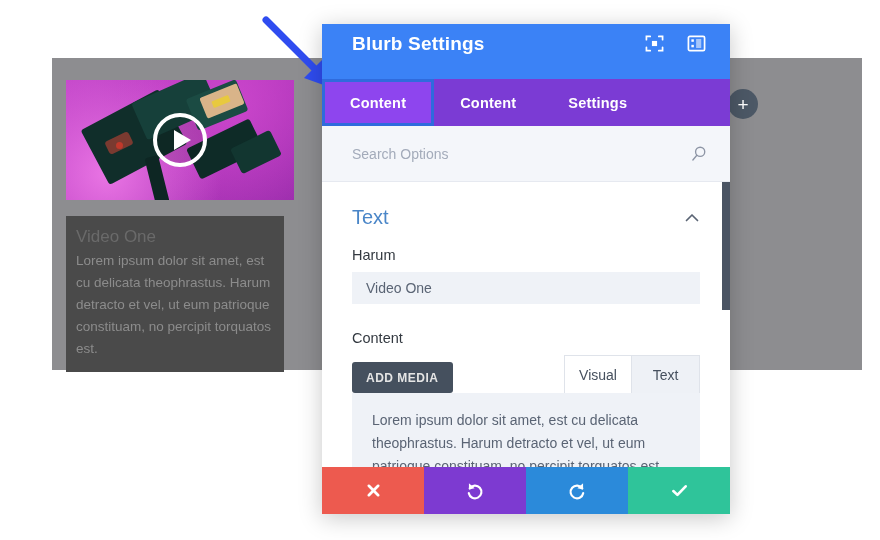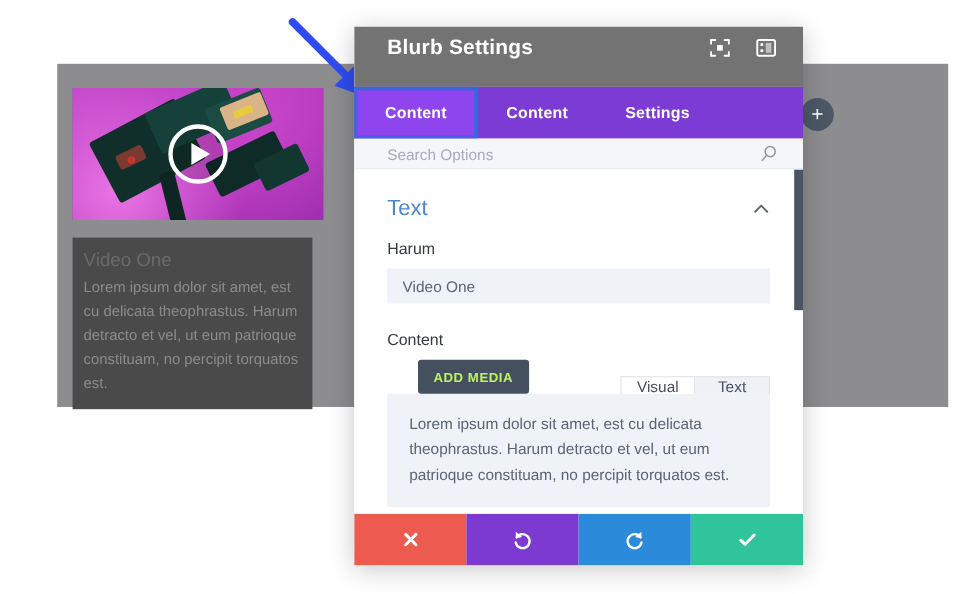--- a/index.html
+++ b/index.html
@@ -99,21 +99,21 @@
   .modal {
     position: absolute; left: 322px; top: 24px;
     width: 408px; height: 490px;
     background: #ffffff;
     box-shadow: 0 4px 22px rgba(0,0,0,0.22);
     display: flex; flex-direction: column;
     overflow: hidden;
   }
   .modal-header {
     height: 55px;
-    background: #737373;
+    background: #3b82f6;
     display: flex; align-items: center;
     padding: 0 24px 16px 30px;
     flex: 0 0 auto;
   }
   .modal-title {
     color: #ffffff; font-size: 19px; font-weight: 700;
     letter-spacing: .2px;
     flex: 1 1 auto;
   }
   .hdr-icons { display: flex; align-items: center; gap: 23px; }
@@ -131,21 +131,21 @@
     color: #ffffff; font-size: 14.5px; font-weight: 700;
     letter-spacing: .2px;
   }
   .tab.active {
     background: #8e45ee;
     border: 2px solid #2f6bdd;
     box-shadow: 0 0 0 1px #2f6bdd inset;
   }
 
   .searchbar {
-    height: 28px; flex: 0 0 auto;
+    height: 56px; flex: 0 0 auto;
     background: #f4f6fa;
     border-bottom: 1px solid #e6e9f0;
     display: flex; align-items: center;
     padding: 0 22px 0 30px;
   }
   .search-input {
     flex: 1 1 auto;
     border: 0; outline: 0; background: transparent;
     font-family: "Liberation Sans", sans-serif;
     font-size: 14px; color: #9aa2b1;
@@ -186,31 +186,30 @@
     font-family: "Liberation Sans", sans-serif;
     font-size: 14px; color: #5a6474;
   }
   .field-gap { height: 26px; }
 
   .editor-toolbar {
     display: flex; align-items: flex-end;
     margin-bottom: 0;
   }
   .add-media {
-    background: #45505e; color: #bef264;
+    background: #45505e; color: #e5e5e5;
     border: 0; border-radius: 3px;
     height: 31px; padding: 0 14px;
     font-family: "Liberation Sans", sans-serif;
     font-size: 12px; font-weight: 700; letter-spacing: .5px;
     cursor: pointer;
-    margin-left: 28px;
   }
   .editor-tabs { margin-left: auto; display: flex; align-items: flex-end; }
   .ed-tab {
-    height: 16px; min-width: 68px;
+    height: 38px; min-width: 68px;
     display: flex; align-items: center; justify-content: center;
     font-size: 14px; color: #46505e;
     border: 1px solid #dfe3ea;
     background: #ffffff;
     border-bottom: 0;
   }
   .ed-tab.inactive { background: #eef1f6; border-left: 0; }
   .editor-area {
     background: #eff2f7;
     padding: 16px 20px 18px 20px;

